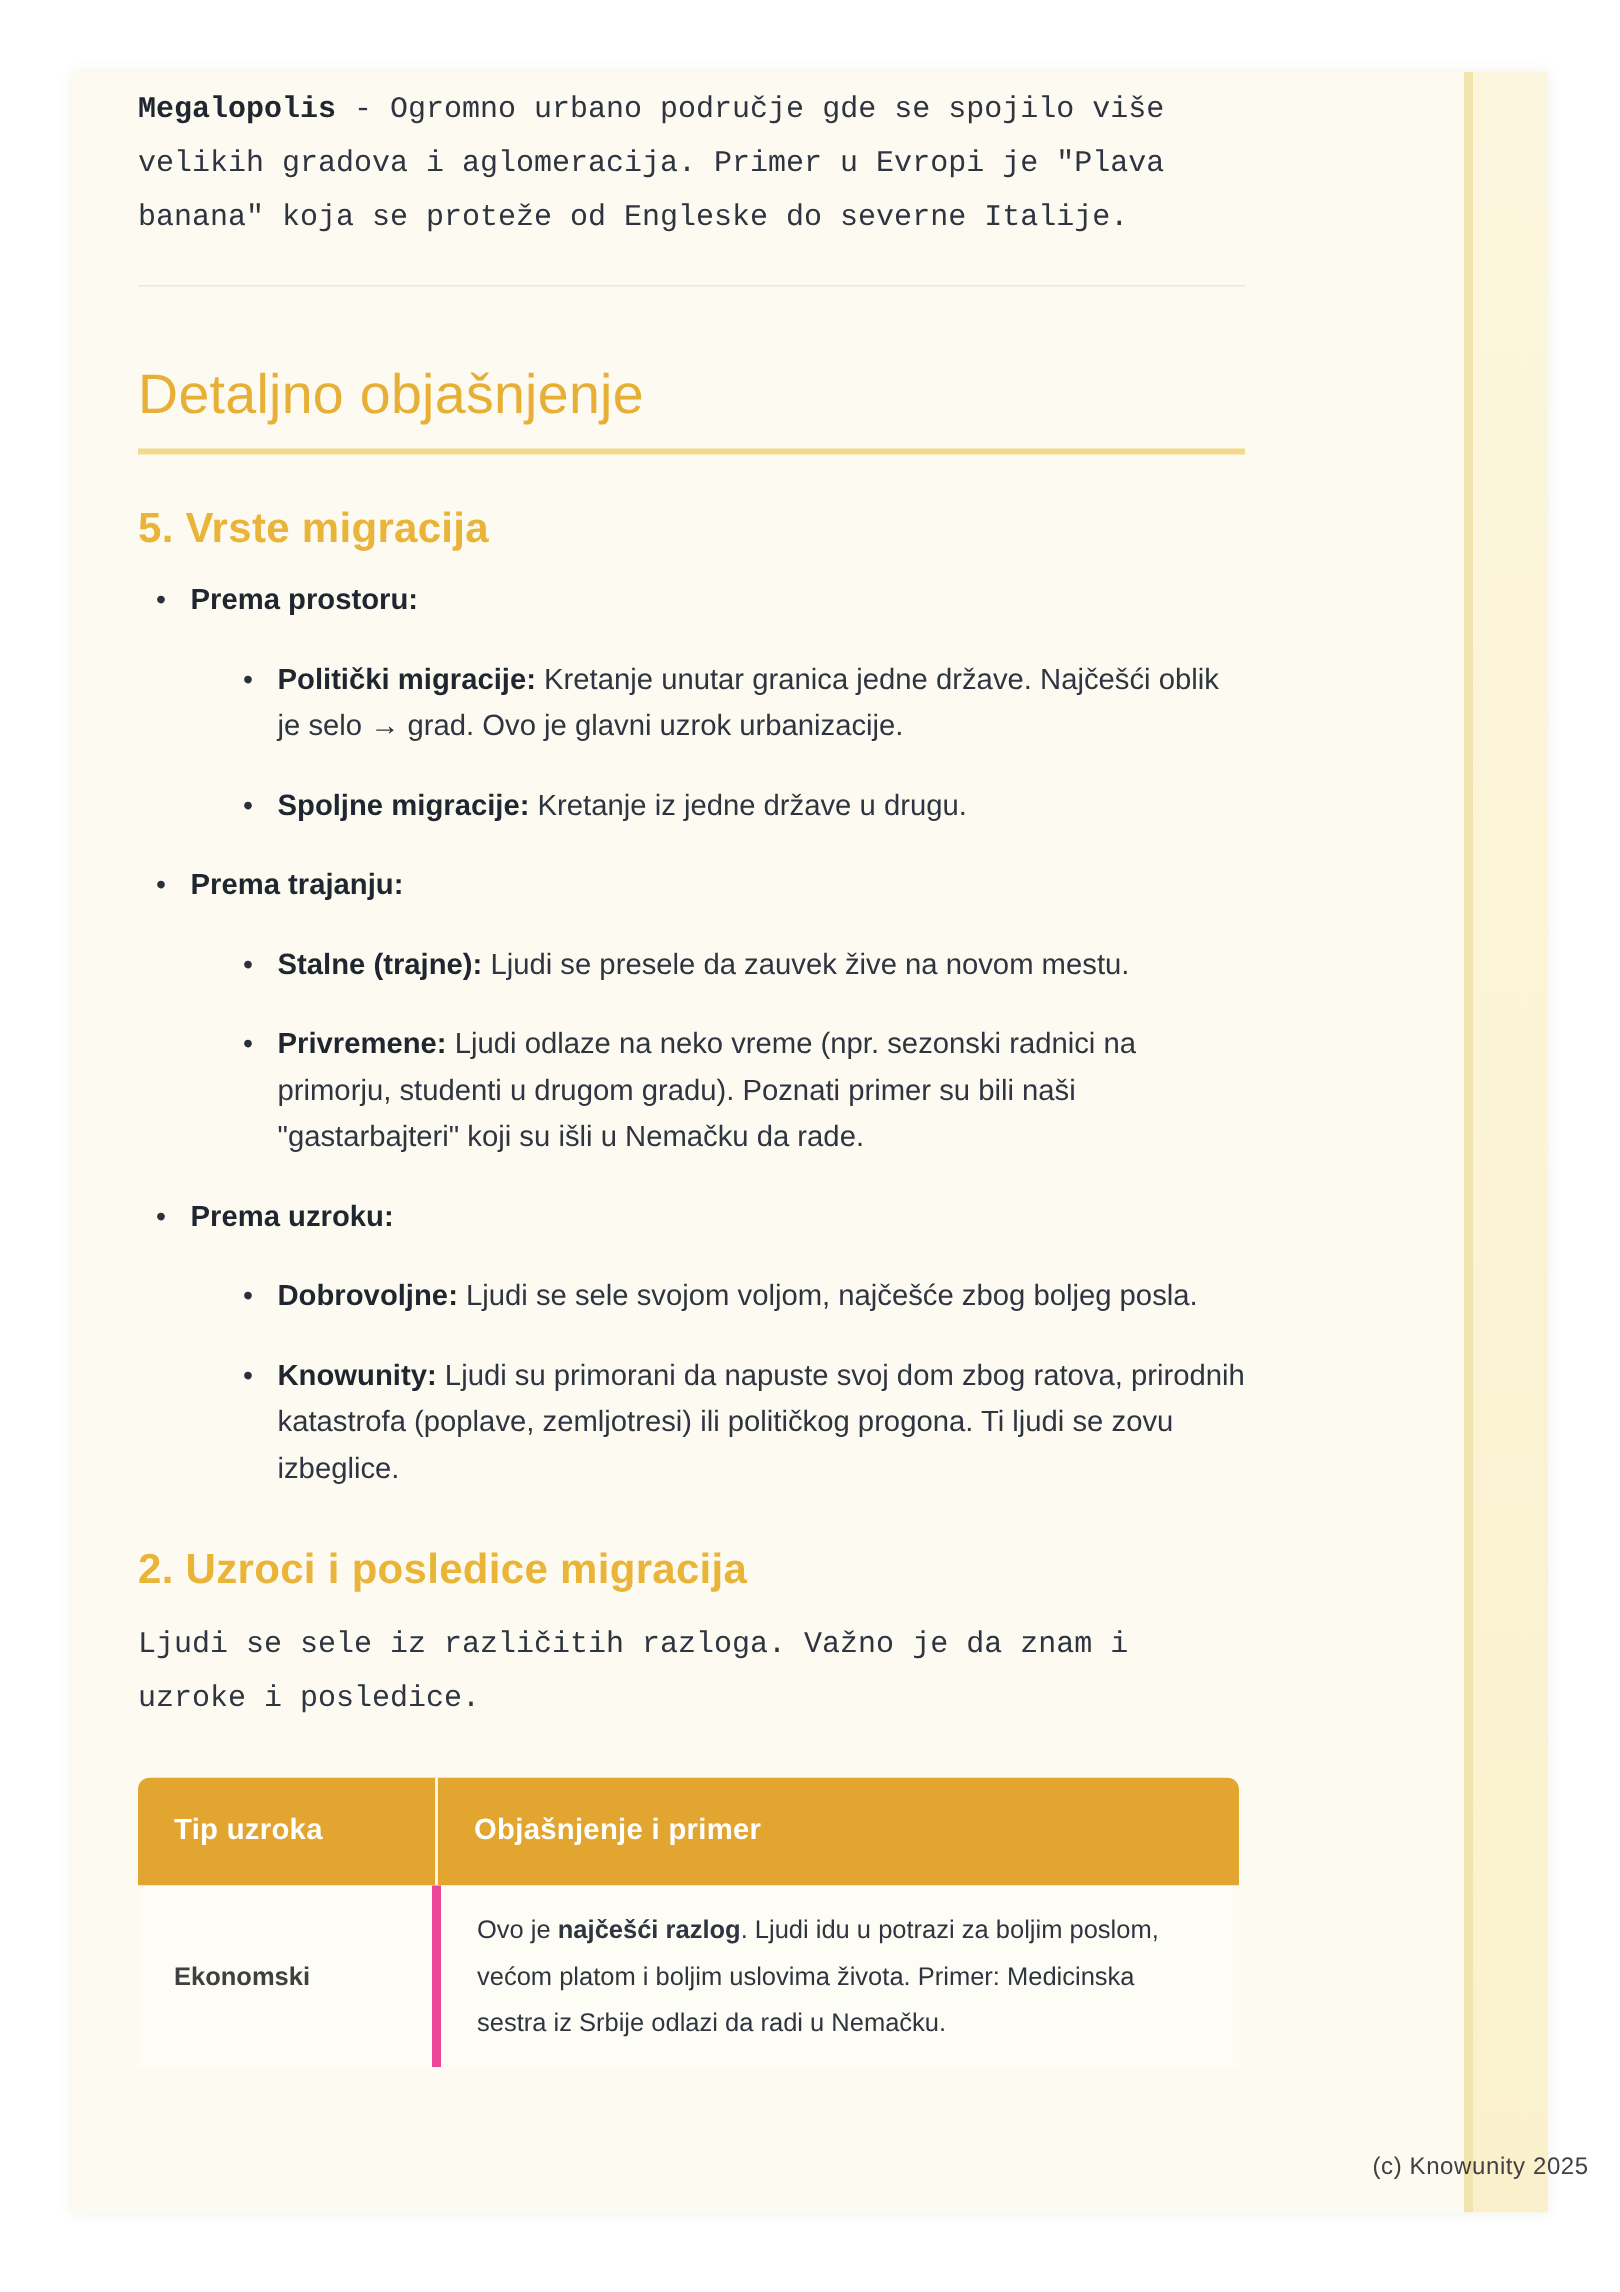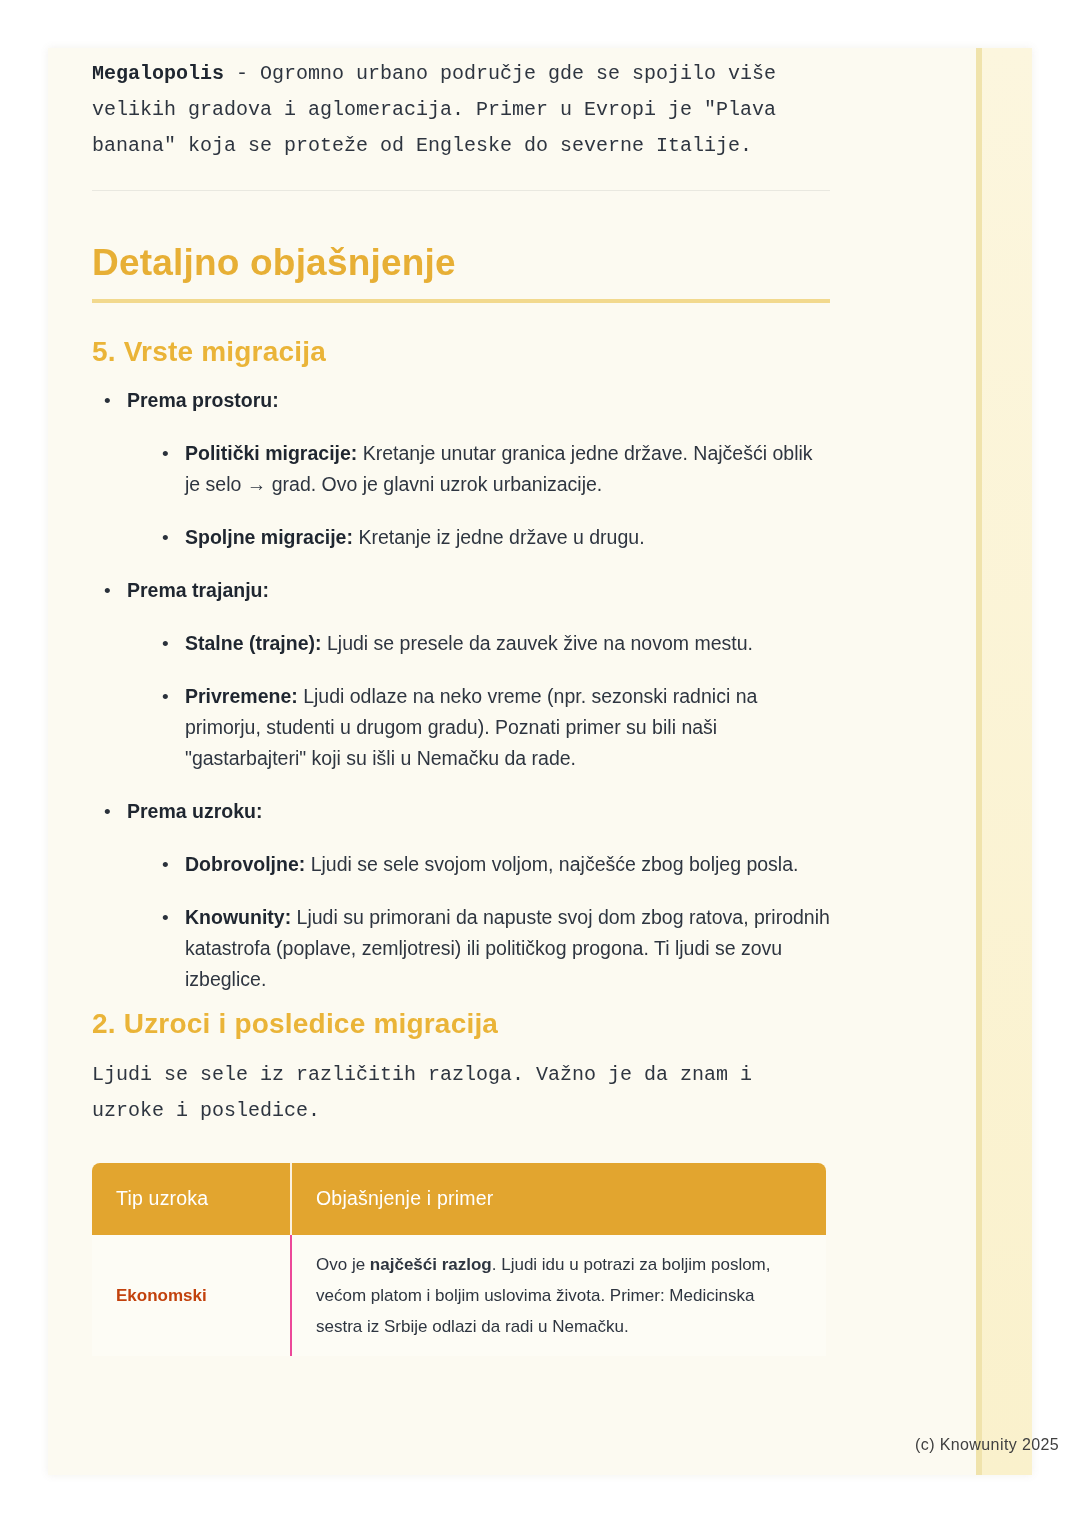--- a/index.html
+++ b/index.html
@@ -44,21 +44,21 @@
   .intro { margin-top: 6px; }
   hr.divider {
     border: none;
     border-top: 1px solid #E9E8E0;
     margin: 26px 0 0 0;
   }
   h1.main-heading {
     margin: 50px 0 0 0;
     font-size: 37px;
     line-height: 44px;
-    font-weight: 700;
+    font-weight: 400;
     color: #E7AF35;
     letter-spacing: 0.2px;
     border-bottom: 4px solid #F2D98E;
     padding-bottom: 14px;
   }
   h2.section-heading {
     margin: 32px 0 0 0;
     font-size: 28px;
     line-height: 34px;
     font-weight: 700;
@@ -93,37 +93,37 @@
   }
   table.causes {
     width: 100%;
     border-collapse: collapse;
     table-layout: fixed;
   }
   table.causes th {
     background: #E2A52F;
     color: #FFFFFF;
     font-size: 19.5px;
-    font-weight: 400;
+    font-weight: 700;
     text-align: left;
     padding: 24px 24px 25px 24px;
     letter-spacing: 0.2px;
   }
   table.causes th.col-type { width: 150px; border-right: 2px solid rgba(255,255,255,0.85); }
   table.causes td {
     font-size: 17px;
     line-height: 31px;
     vertical-align: middle;
     padding: 14px 24px;
     color: #2E3540;
   }
   table.causes td.cell-type {
     font-weight: 700;
-    color: #c2410c;
-    border-right: 2px solid #ec4899;
+    color: #404040;
+    border-right: 6px solid #ec4899;
   }
   tr.row-odd td { background: #FDFCF5; }
   tr.row-odd td.cell-type { background: #FDFCF5; }
   tr.row-even td { background: #F3F5F8; border-top: 1px solid #E3E5E8; }
   tr.row-even td { padding-top: 20px; padding-bottom: 20px; }
   .watermark {
     position: absolute;
     left: 915px; top: 1436px;
     font-size: 16px;
     color: #404040;
@@ -166,21 +166,21 @@
       </li>
       <li>
         <span class="dot">•</span><strong>Prema uzroku:</strong>
         <ul class="sublist">
           <li><span class="dot">•</span><strong>Dobrovoljne:</strong><span> Ljudi se sele svojom voljom, najčešće zbog boljeg posla.</span></li>
           <li><span class="dot">•</span><strong>Knowunity:</strong><span> Ljudi su primorani da napuste svoj dom zbog ratova, prirodnih katastrofa (poplave, zemljotresi) ili političkog progona. Ti ljudi se zovu izbeglice.</span></li>
         </ul>
       </li>
     </ul>
 
-    <h2 class="section-heading" style="margin-top:12px;">2. Uzroci i posledice migracija</h2>
+    <h2 class="section-heading" style="margin-top:34px;">2. Uzroci i posledice migracija</h2>
 
     <p class="body-text after-heading" style="margin-top:16px;">Ljudi se sele iz različitih razloga. Važno je da znam i uzroke i posledice.</p>
 
     <div class="table-wrap">
       <table class="causes">
         <thead>
           <tr>
             <th class="col-type">Tip uzroka</th>
             <th>Objašnjenje i primer</th>
           </tr>

